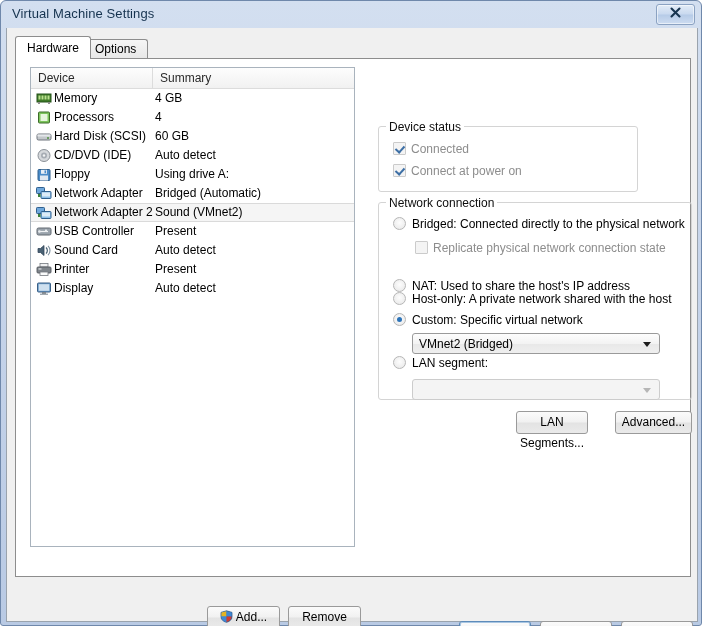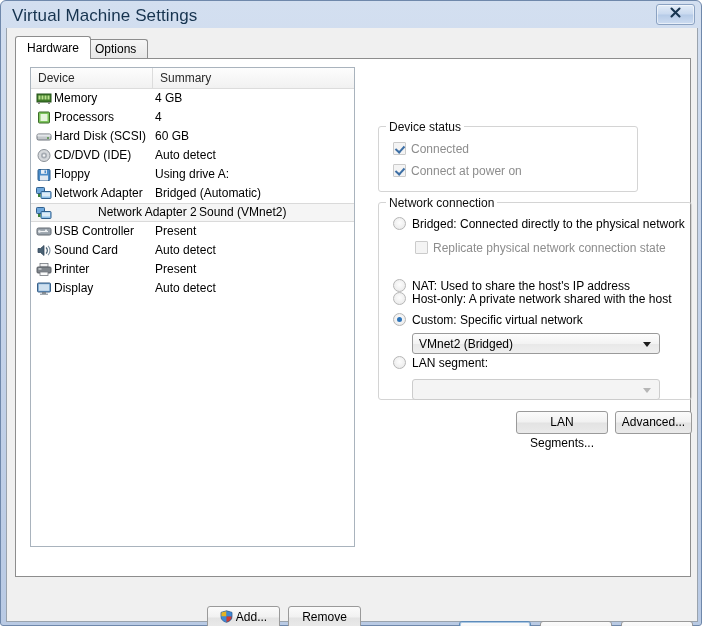--- a/index.html
+++ b/index.html
@@ -31,21 +31,21 @@
     position: absolute;
     left: 0; top: 0;
     width: 702px;
     height: 27px;
     box-sizing: border-box;
   }
   .title-text {
     position: absolute;
     left: 11px;
     top: 5px;
-    font-size: 17px;
+    font-size: 13px;
     color: #16334f;
     white-space: nowrap;
     letter-spacing: 0.1px;
   }
   .close-btn {
     position: absolute;
     right: 8px;
     top: 3px;
     width: 37px;
     height: 19px;
@@ -181,21 +181,21 @@
   .dev-name {
     position: absolute;
     left: 23px;
     top: 0;
     height: 19px;
     line-height: 18px;
     font-size: 12px;
     white-space: nowrap;
   }
   .dev-row.selected .dev-name,
-  .dev-row.selected .dev-summary { line-height: 16px; margin-left: 44px; }
+  .dev-row.selected .dev-summary { line-height: 16px; }
   .dev-summary {
     position: absolute;
     left: 124px;
     top: 0;
     height: 19px;
     line-height: 18px;
     font-size: 12px;
     white-space: nowrap;
   }
 
@@ -327,21 +327,21 @@
     border-left: 4px solid transparent;
     border-right: 4px solid transparent;
     border-top: 5px solid #1c1c1c;
   }
   .combo.disabled {
     border-color: #cccccc;
     background: #f4f4f4;
   }
   .combo.disabled .combo-arrow { border-top-color: #b6b6b6; }
 
-  .btn-lanseg { left: 500px; top: 352px; width: 92px; height: 23px; line-height: 21px; }
+  .btn-lanseg { left: 500px; top: 352px; width: 72px; height: 23px; line-height: 21px; }
   .btn-adv    { left: 599px; top: 352px; width: 77px; height: 23px; line-height: 21px; }
 
   
   .btn-ok     { left: 452px; top: 593px; width: 72px; height: 23px; line-height: 21px; }
   .btn-cancel { left: 533px; top: 593px; width: 72px; height: 23px; line-height: 21px; }
   .btn-help   { left: 614px; top: 593px; width: 72px; height: 23px; line-height: 21px; }
   .btn.default-focus {
     border-color: #5d8bba;
     box-shadow: 0 0 0 1px #a9c6e2 inset;
   }

